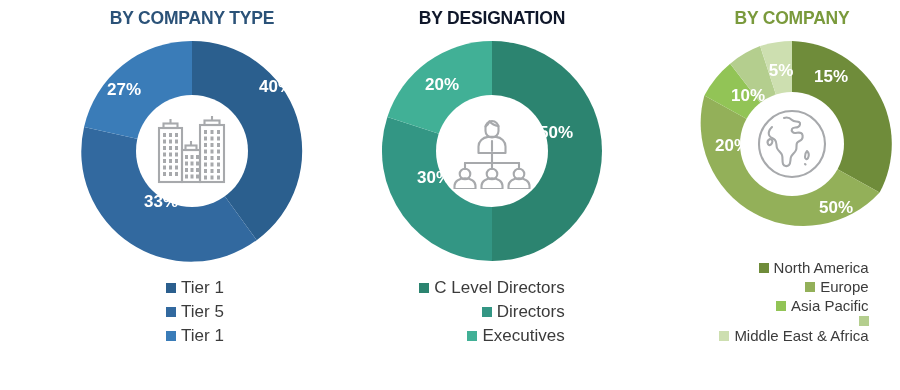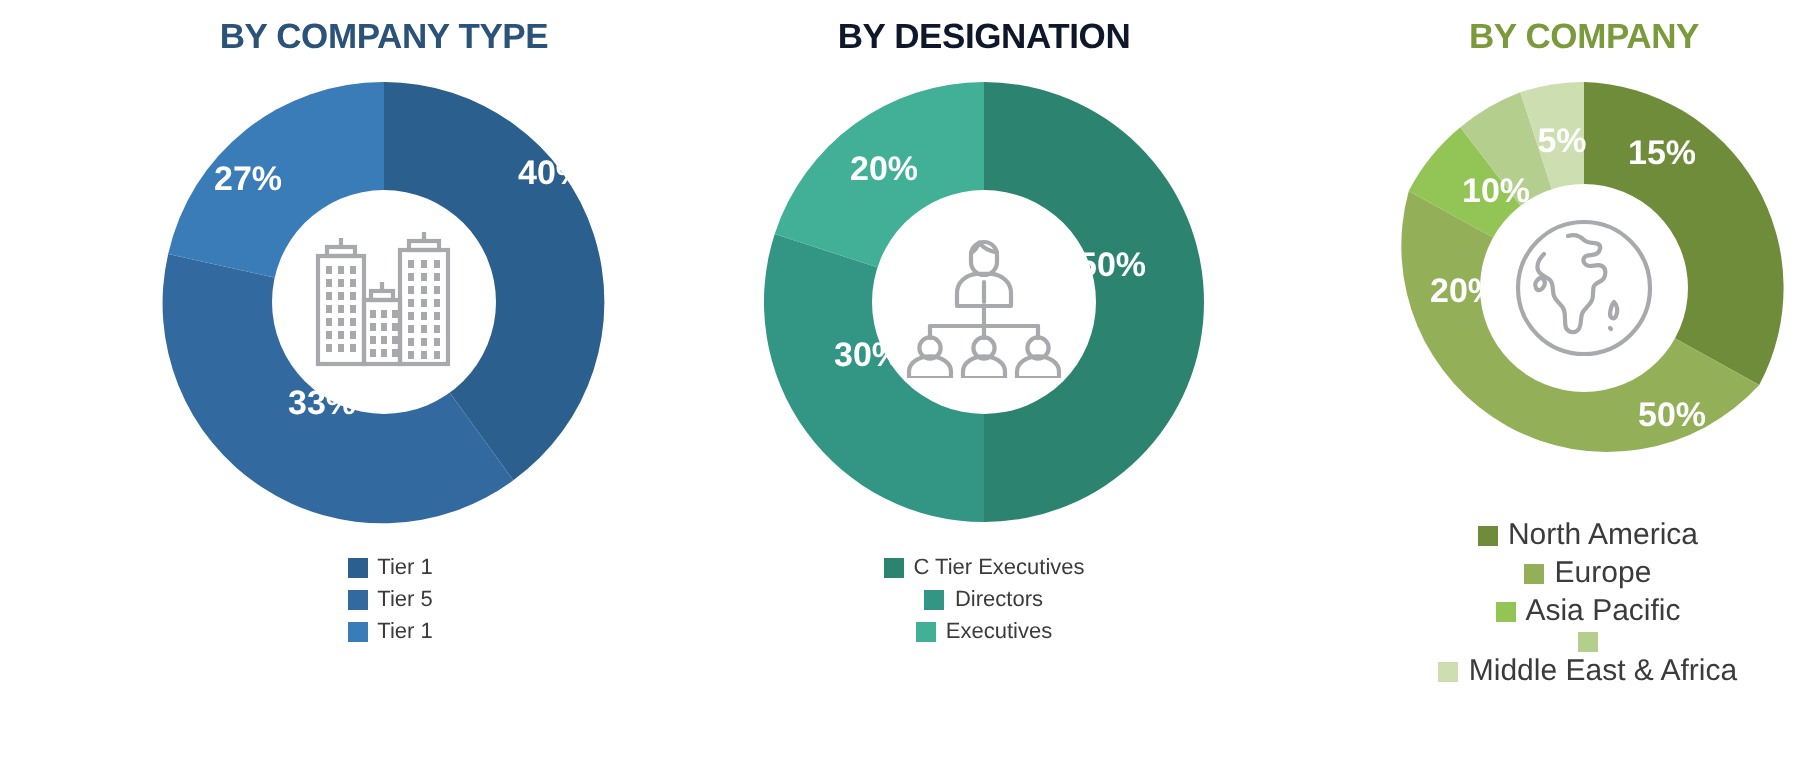--- a/index.html
+++ b/index.html
@@ -57,38 +57,38 @@
     position: absolute;
     left: 50%;
     top: 50%;
     transform: translate(-50%, -50%);
     pointer-events: none;
   }
   .legend {
     margin-top: 10px;
     display: flex;
     flex-direction: column;
-    align-items: center;
+    align-items: flex-end;
     gap: 1px;
   }
   .legend-row {
     display: flex;
     flex-direction: row;
     align-items: center;
     gap: 5px;
     line-height: 1.35;
   }
   .swatch {
     width: 10px;
     height: 10px;
     flex: 0 0 auto;
     display: inline-block;
   }
   .legend-label {
-    font-size: 11px;
+    font-size: 17px;
     color: #3b3b3b;
     white-space: nowrap;
     font-family: "Liberation Sans", sans-serif;
   }
   
   #panel-company .legend { margin-left: 6px; }
   #panel-designation .legend { margin-left: 0px; }
   #panel-region .legend { margin-left: 4px; margin-top: 6px; }
   #panel-region .legend-row { line-height: 1.2; }
   #panel-region .legend-label { font-size: 15px; }
@@ -254,21 +254,21 @@
 
           <circle cx="68" cy="61" r="5.3"></circle>
           <path d="M57.5,76 v-3.2 c0,-4.4 4.7,-7.6 10.5,-7.6 c5.8,0 10.5,3.2 10.5,7.6 V76 Z"></path>
         </g>
       </svg>
     </div>
 
     <div class="legend">
       <div class="legend-row">
         <span class="swatch" style="background:#2C8470"></span>
-        <span class="legend-label">C Tier Executives</span>
+        <span class="legend-label">C Level Directors</span>
       </div>
       <div class="legend-row">
         <span class="swatch" style="background:#339684"></span>
         <span class="legend-label">Directors</span>
       </div>
       <div class="legend-row">
         <span class="swatch" style="background:#41B096"></span>
         <span class="legend-label">Executives</span>
       </div>
     </div>

